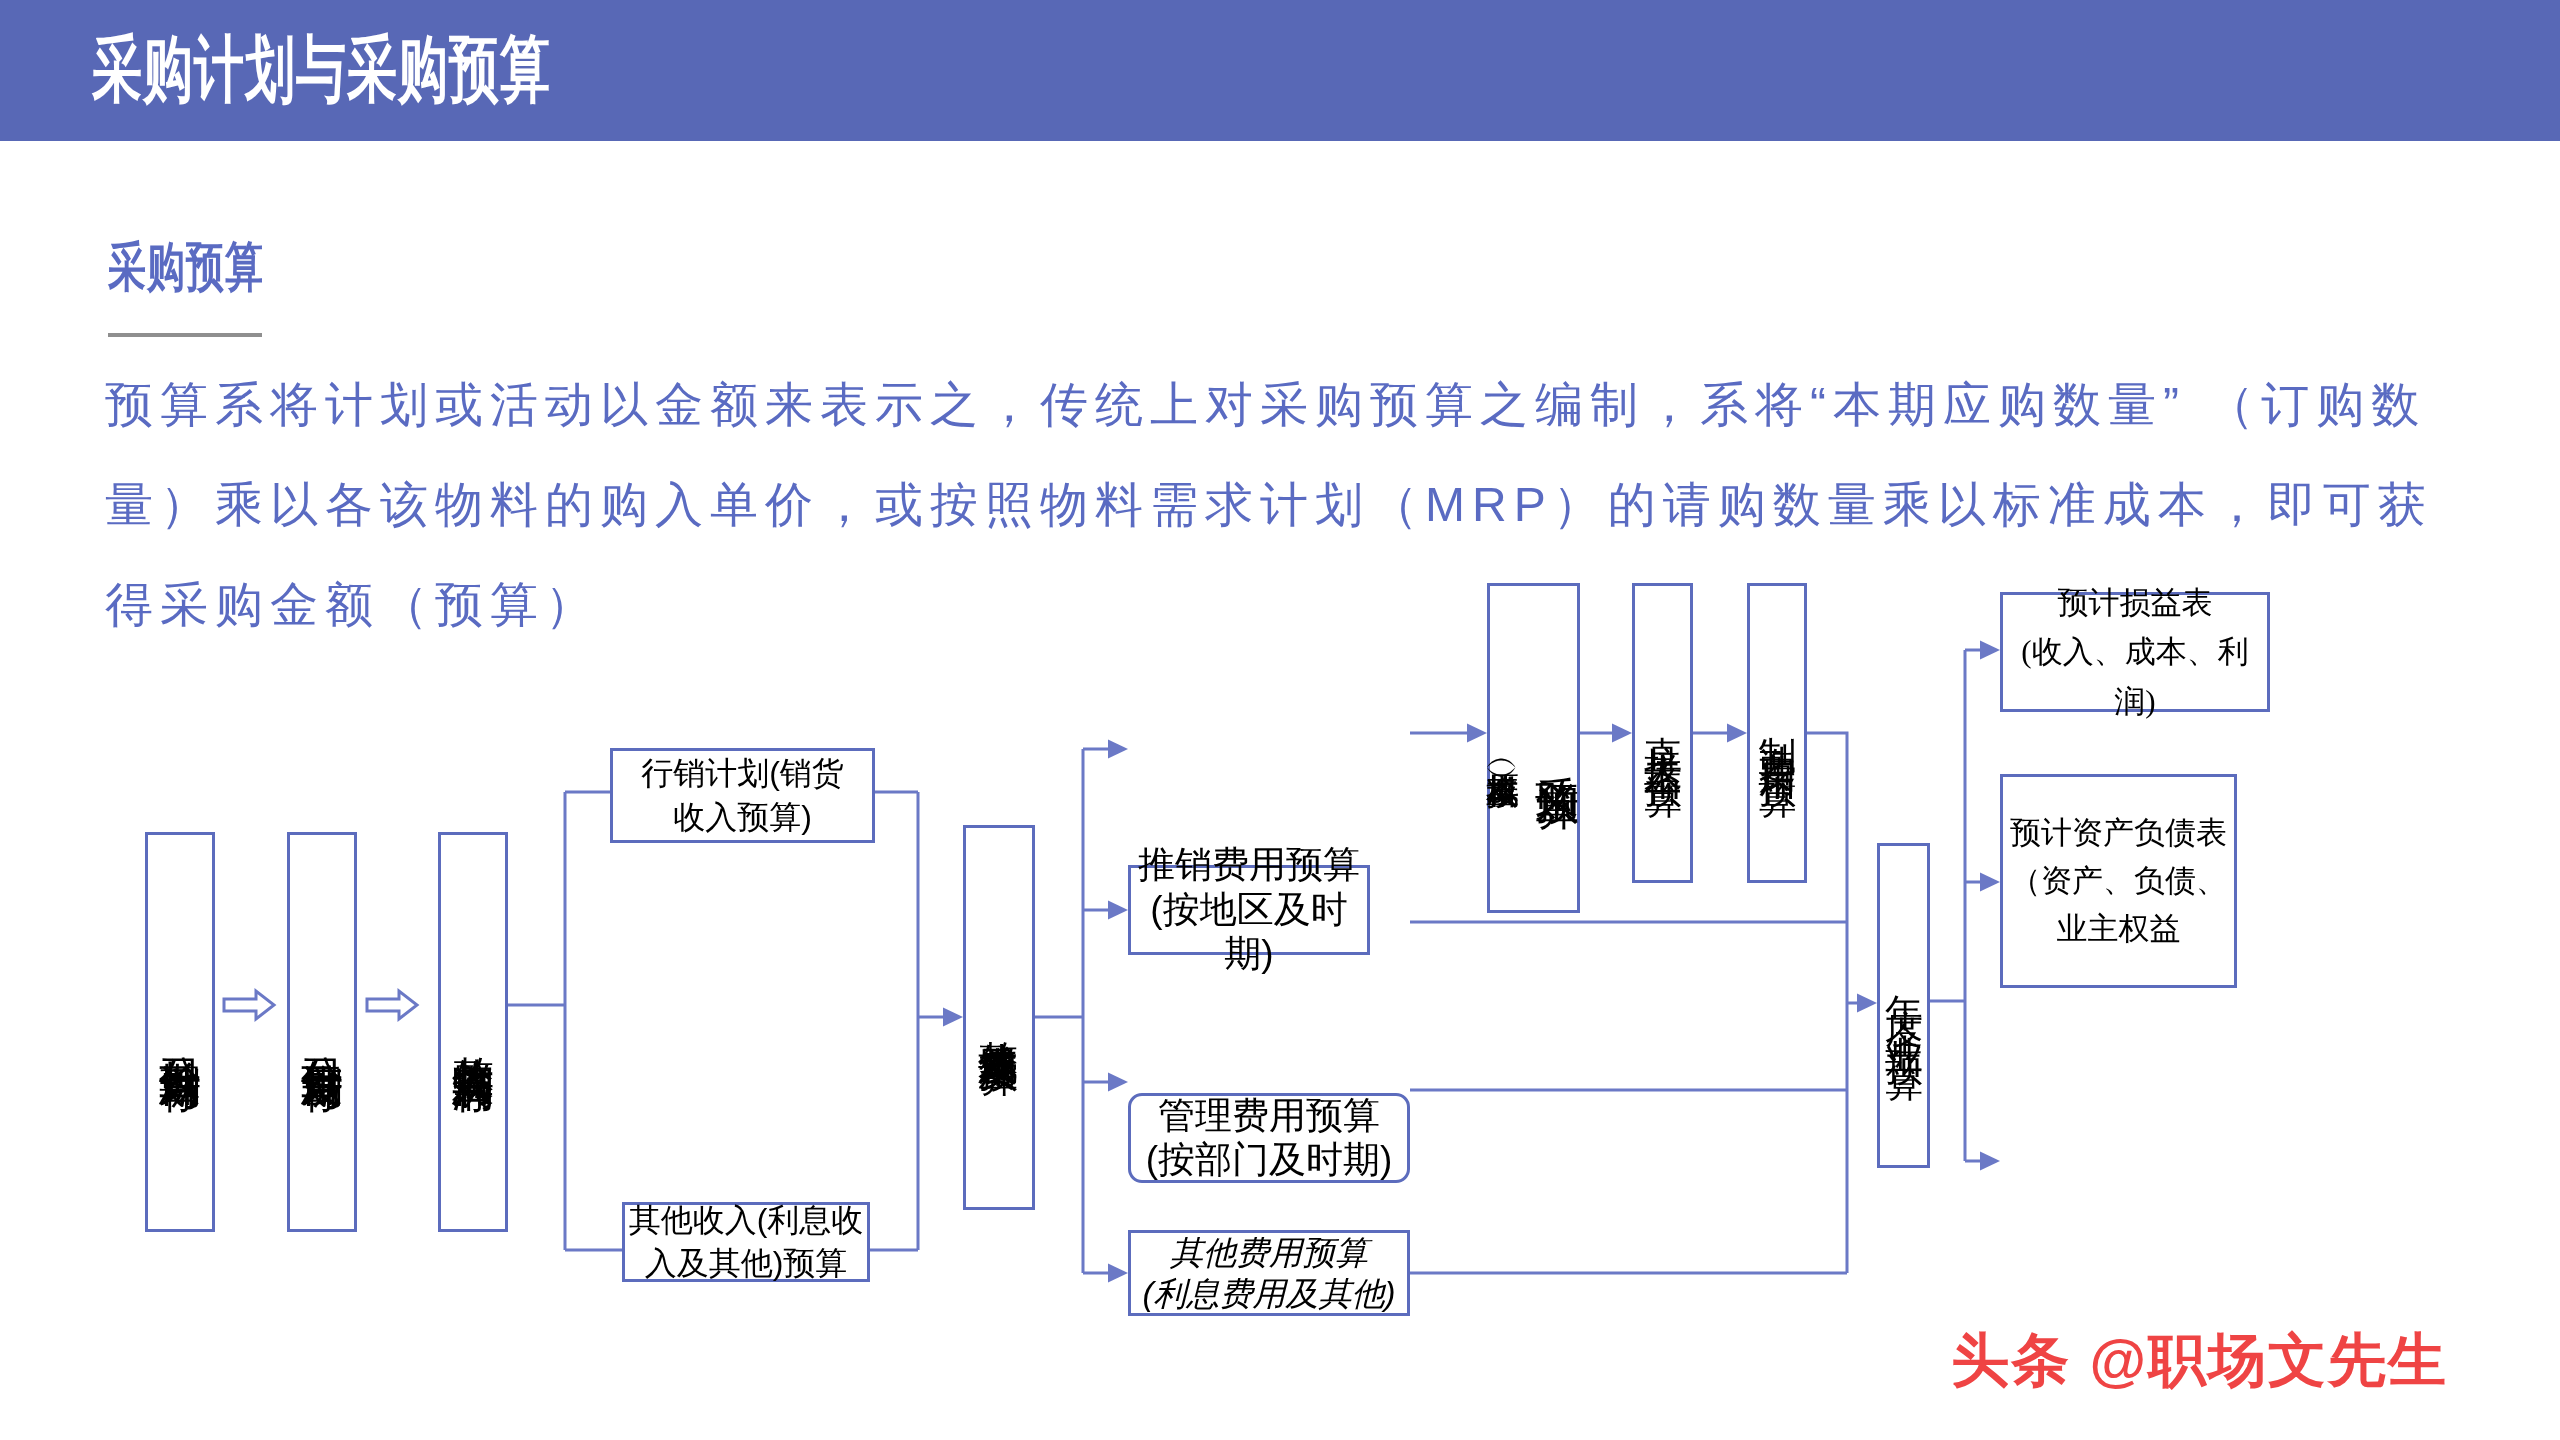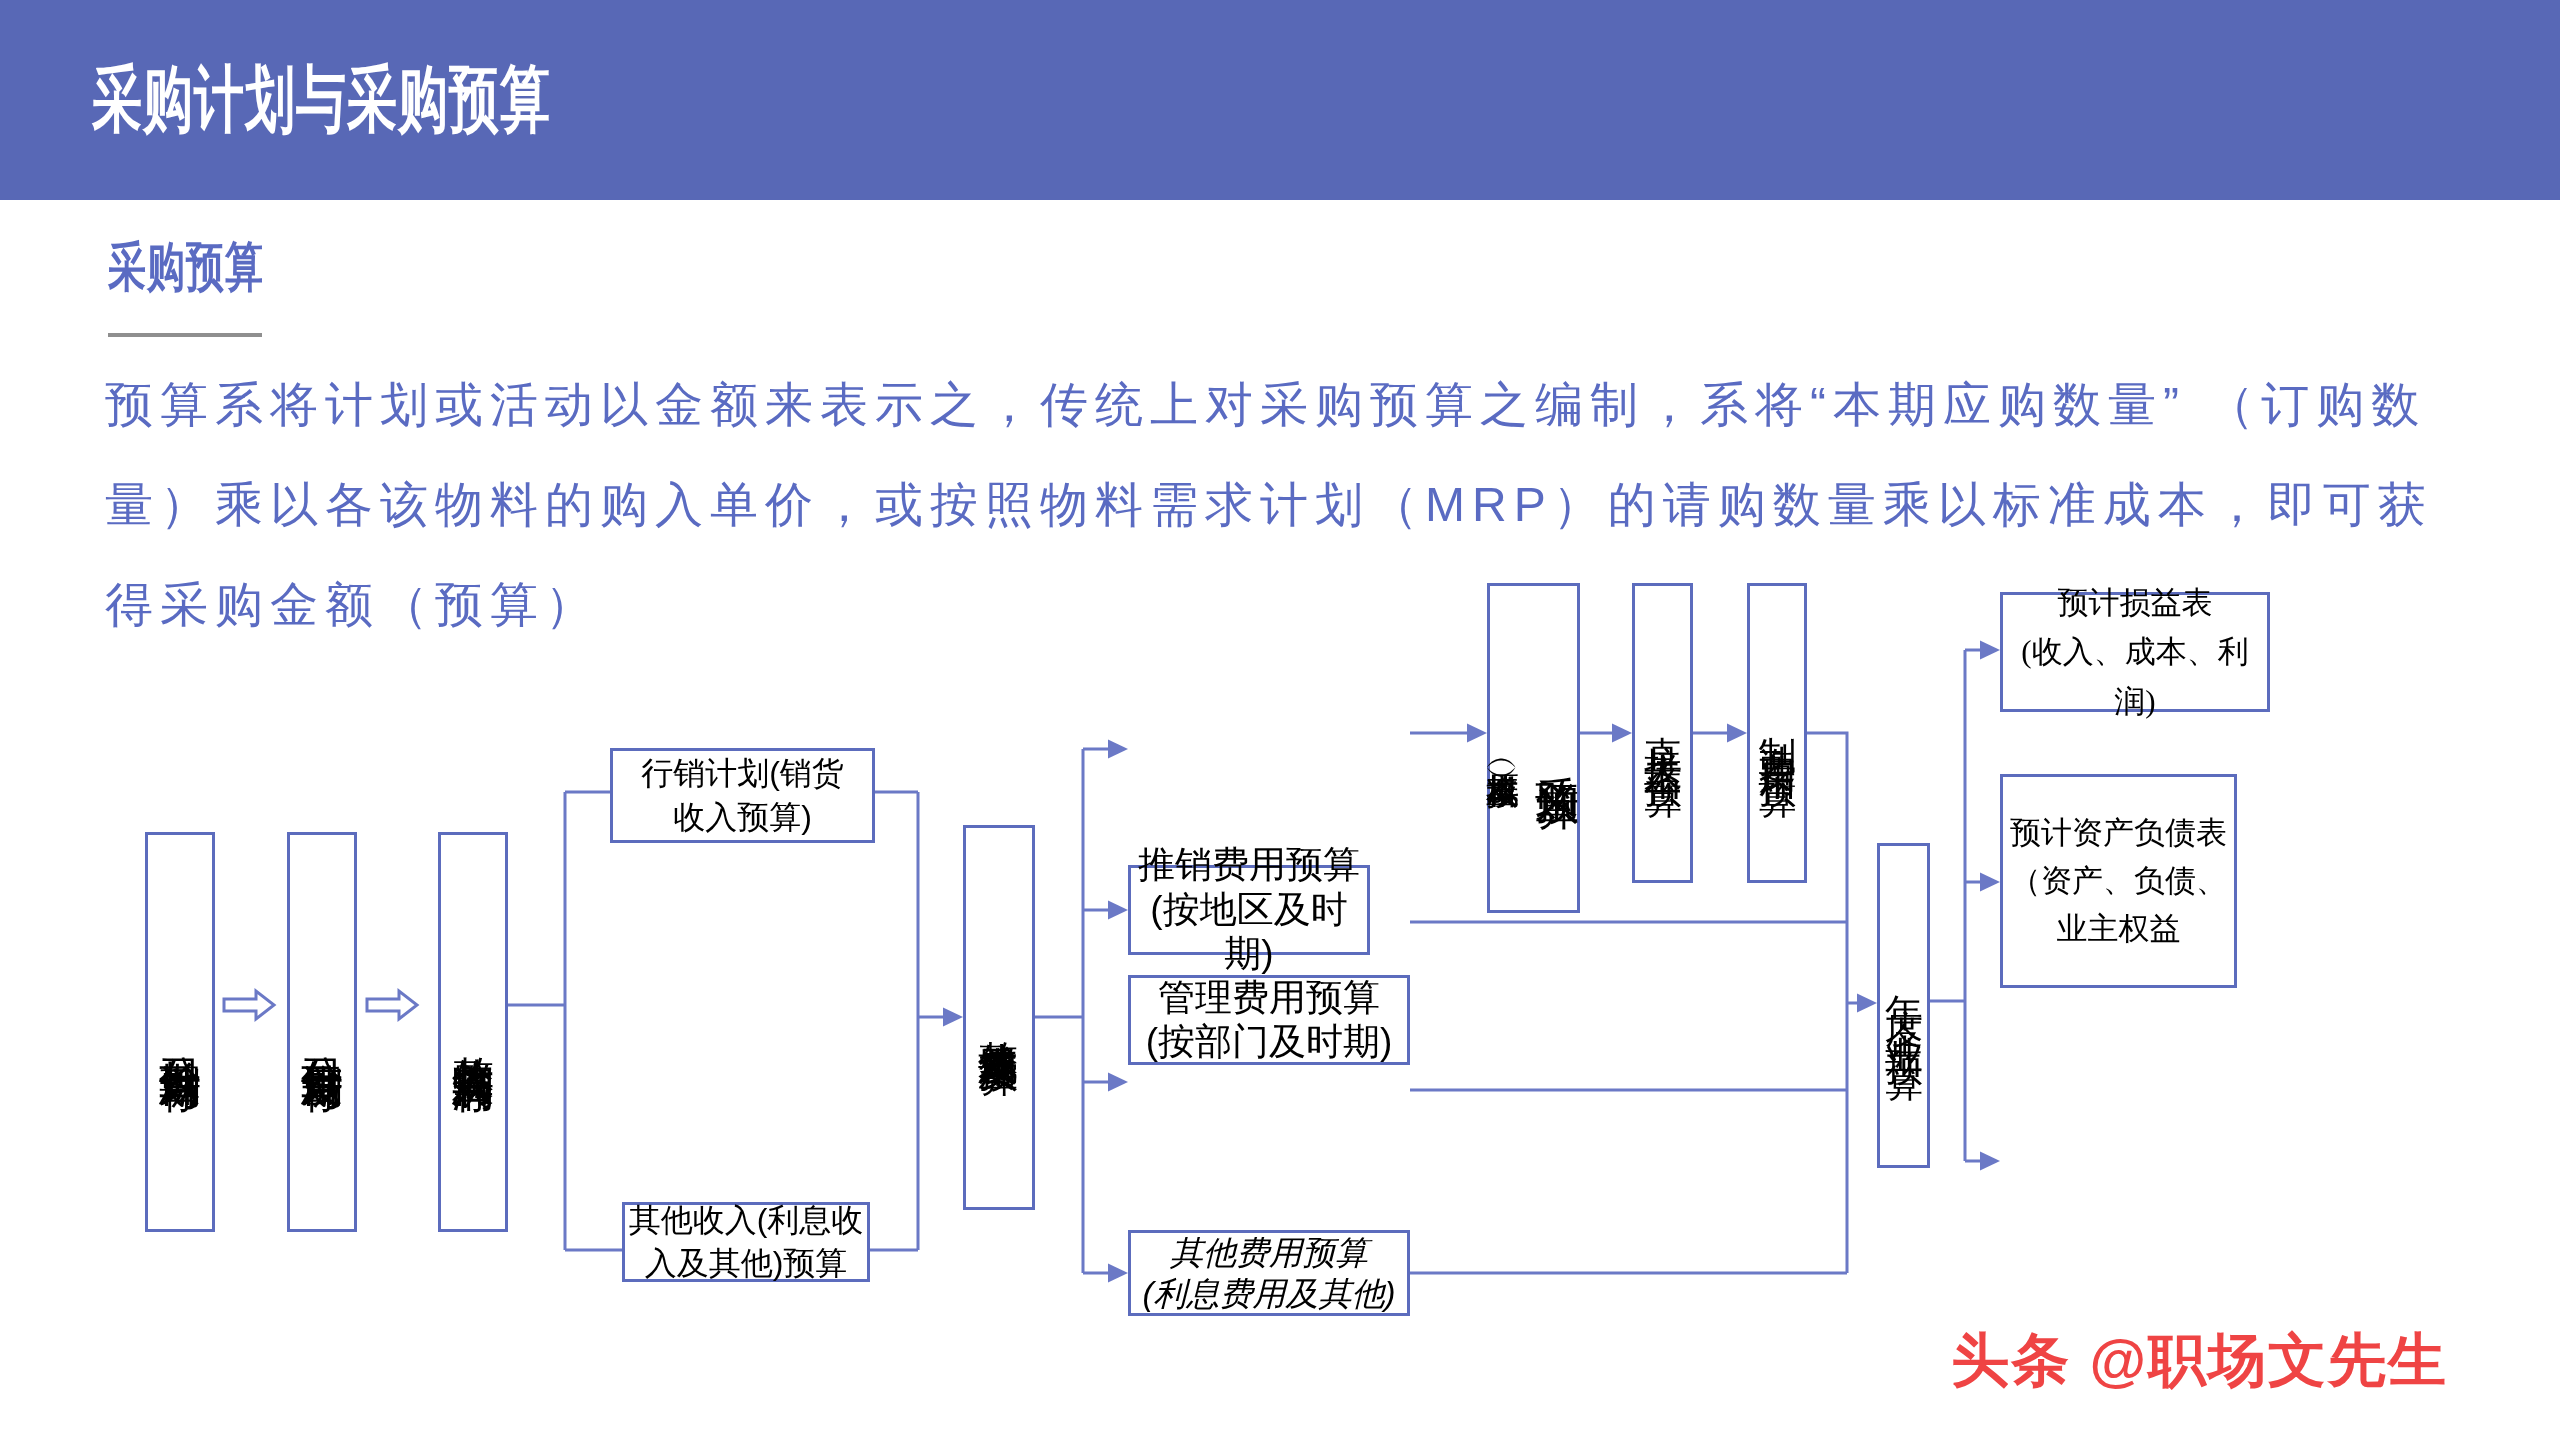--- a/index.html
+++ b/index.html
@@ -8,21 +8,21 @@
     --border:#5C6CBD;
     --conn:#6B79C6;
     --ink:#000000;
   }
   *{margin:0;padding:0;box-sizing:border-box;}
   html,body{width:2560px;height:1440px;background:#ffffff;overflow:hidden;
     font-family:"Liberation Sans",sans-serif;}
   .slide{position:relative;width:2560px;height:1440px;background:#fff;}
 
   
-  .banner{position:absolute;left:0;top:0;width:2560px;height:200px;
+  .banner{position:absolute;left:0;top:0;width:2560px;height:141px;
     background:var(--banner);display:flex;align-items:center;}
   .banner h1{color:#fff;font-size:50px;font-weight:bold;letter-spacing:1px;
     margin-left:92px;transform:scaleY(1.45);transform-origin:left center;}
 
   
   .section-head{position:absolute;left:108px;top:242px;}
   .section-head h2{color:var(--body-blue);font-size:38px;font-weight:bold;
     transform:scaleY(1.4);transform-origin:left center;letter-spacing:1px;}
   .underline{position:absolute;left:108px;top:333px;width:154px;height:4px;background:#8f8f8f;}
 
@@ -45,21 +45,21 @@
   .n-long .vtxt,.n-annual .vtxt,.n-revprofit .vtxt{font-size:42px;letter-spacing:2px;}
 
   .n-marketing{left:610px;top:748px;width:265px;height:95px;font-size:32px;line-height:1.35;}
   .n-otherinc {left:622px;top:1202px;width:248px;height:80px;font-size:32px;line-height:1.35;}
 
   .n-cost{left:963px;top:825px;width:72px;height:385px;}
   .n-cost .vtxt{font-size:40px;letter-spacing:2px;}
 
   .n-prod    {left:1128px;top:710px;width:282px;height:78px;font-size:35px;line-height:1.12;}
   .n-sell    {left:1128px;top:865px;width:242px;height:90px;font-size:37px;line-height:1.2;}
-  .n-admin   {left:1128px;top:975px;width:282px;height:90px;font-size:37px;line-height:1.2;}
+  .n-admin   {left:1128px;top:1093px;width:282px;height:90px;font-size:37px;line-height:1.2;border-radius:14px;}
   .n-otherexp{left:1128px;top:1230px;width:282px;height:86px;font-size:33px;line-height:1.25;font-style:italic;}
 
   .n-purchase{left:1487px;top:583px;width:93px;height:330px;gap:4px;flex-direction:row;}
   .n-purchase .sub {writing-mode:vertical-rl;font-size:33px;letter-spacing:0;}
   .n-purchase .main{writing-mode:vertical-rl;font-size:44px;letter-spacing:4px;}
 
   .n-labor{left:1632px;top:583px;width:61px;height:300px;}
   .n-mfg  {left:1747px;top:583px;width:60px;height:300px;}
   .n-labor .vtxt,.n-mfg .vtxt{font-size:38px;letter-spacing:9px;}
 

